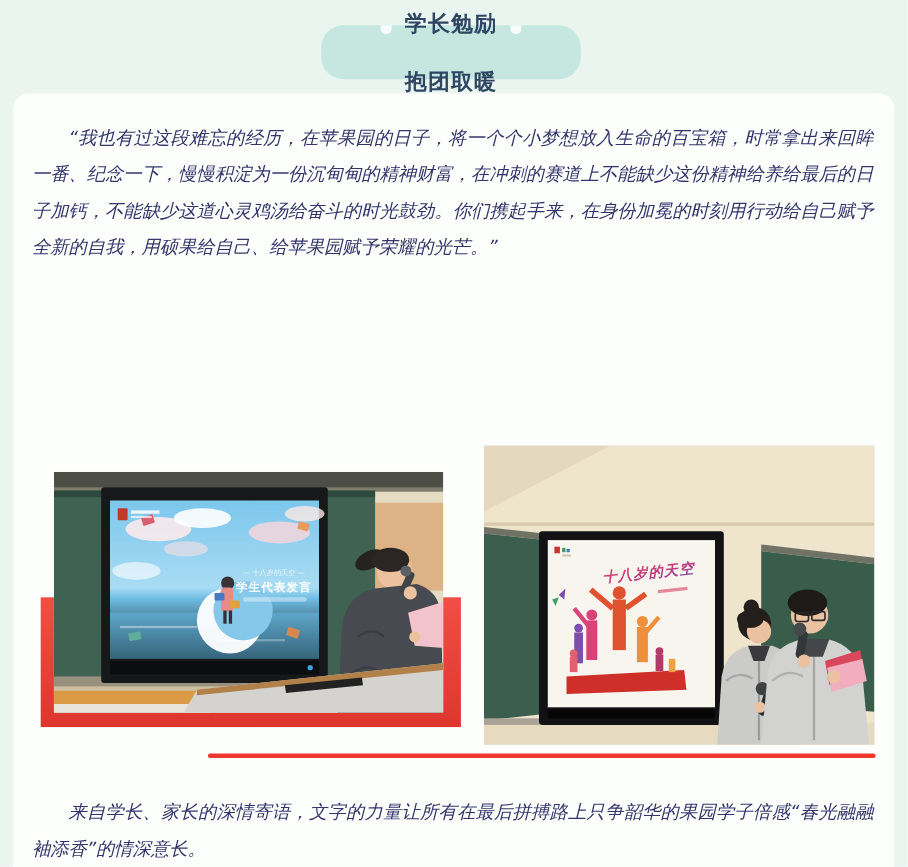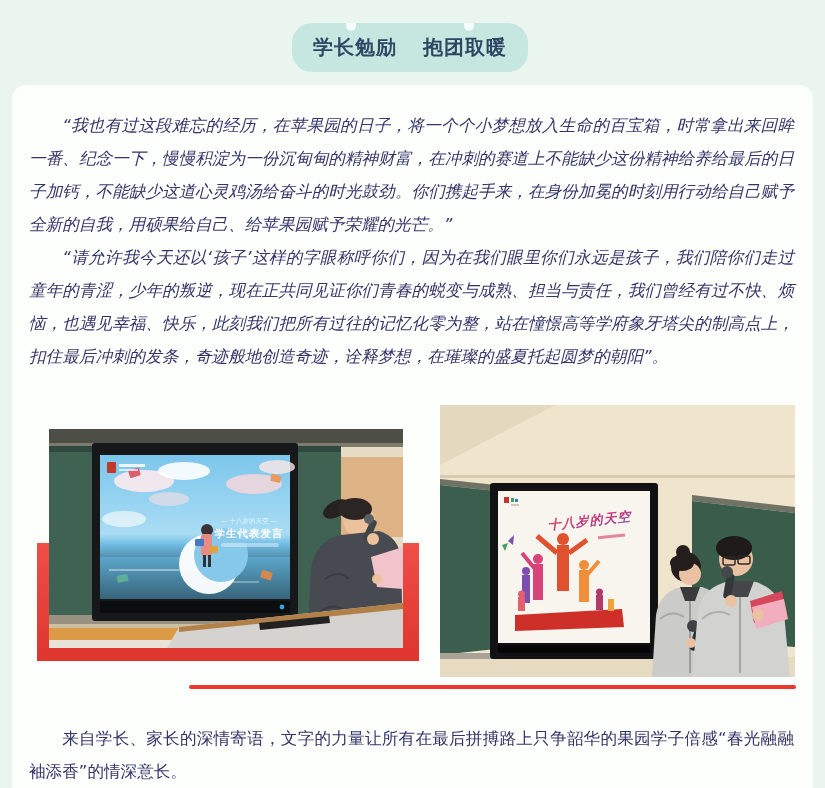--- a/index.html
+++ b/index.html
@@ -9,38 +9,38 @@
     font-family:"DejaVu Sans","Liberation Sans",sans-serif;
   }
   .card{
     position:absolute;left:12px;top:85px;width:801px;height:720px;
     background:#fdfffd;border-radius:14px;
   }
   .badge{
     position:absolute;left:292px;top:23px;width:236px;height:49px;
     background:#c6e7e0;border-radius:20px;
     display:flex;align-items:center;justify-content:center;gap:26px;
-    font-size:20px;font-weight:700;color:#2e4663;letter-spacing:1px;
+    font-size:20px;font-weight:700;color:#2e4663;letter-spacing:1px;flex-direction:column;
   }
   .badge .notch{
     position:absolute;top:0;width:10px;height:8px;background:#f6fcf9;
     border-radius:0 0 5px 5px;
   }
   .notch-l{left:54px}
   .notch-r{left:172px}
   .article{
     position:absolute;left:29px;top:109px;width:765px;
     color:#34346a;font-size:16.6px;line-height:33px;
     text-align:justify;
   }
   .article p{margin:0;text-indent:2em;font-style:italic;}
   .closing{
     position:absolute;left:29px;top:722px;width:765px;
     color:#34346a;font-size:16.6px;line-height:33px;
-    text-align:justify;text-indent:2em;margin:0;
+    text-align:justify;text-indent:2em;margin:0;font-style:italic;
   }
   .red-accent{
     position:absolute;left:37px;top:543px;width:382px;height:118px;
     background:linear-gradient(180deg,#f04e46,#de362f);
   }
   .photo{position:absolute;overflow:hidden;background:#ddd;}
   .photo-left{left:49px;top:429px;width:354px;height:219px;text-align:center;}
   .photo-right{left:440px;top:405px;width:355px;height:272px;}
   .photo svg{display:block;width:100%;height:100%;}
   .divider{
@@ -55,21 +55,20 @@
 
 <div class="badge">
   <span class="notch notch-l"></span>
   <span class="notch notch-r"></span>
   <span>学长勉励</span>
   <span>抱团取暖</span>
 </div>
 
 <div class="article">
   <p>“我也有过这段难忘的经历，在苹果园的日子，将一个个小梦想放入生命的百宝箱，时常拿出来回眸一番、纪念一下，慢慢积淀为一份沉甸甸的精神财富，在冲刺的赛道上不能缺少这份精神给养给最后的日子加钙，不能缺少这道心灵鸡汤给奋斗的时光鼓劲。你们携起手来，在身份加冕的时刻用行动给自己赋予全新的自我，用硕果给自己、给苹果园赋予荣耀的光芒。”</p>
-  <p>“请允许我今天还以‘孩子’这样的字眼称呼你们，因为在我们眼里你们永远是孩子，我们陪你们走过童年的青涩，少年的叛逆，现在正共同见证你们青春的蜕变与成熟、担当与责任，我们曾经有过不快、烦恼，也遇见幸福、快乐，此刻我们把所有过往的记忆化零为整，站在憧憬高等学府象牙塔尖的制高点上，扣住最后冲刺的发条，奇迹般地创造奇迹，诠释梦想，在璀璨的盛夏托起圆梦的朝阳”。</p>
 </div>
 
 <div class="red-accent"></div>
 
 <figure class="photo photo-left" style="margin:0">
   <svg viewBox="0 0 354 219" xmlns="http://www.w3.org/2000/svg">
     <defs>
       <linearGradient id="skyL" x1="0" y1="0" x2="0" y2="1">
         <stop offset="0" stop-color="#7cc6ec"></stop>
         <stop offset="0.55" stop-color="#a9dcf3"></stop>

